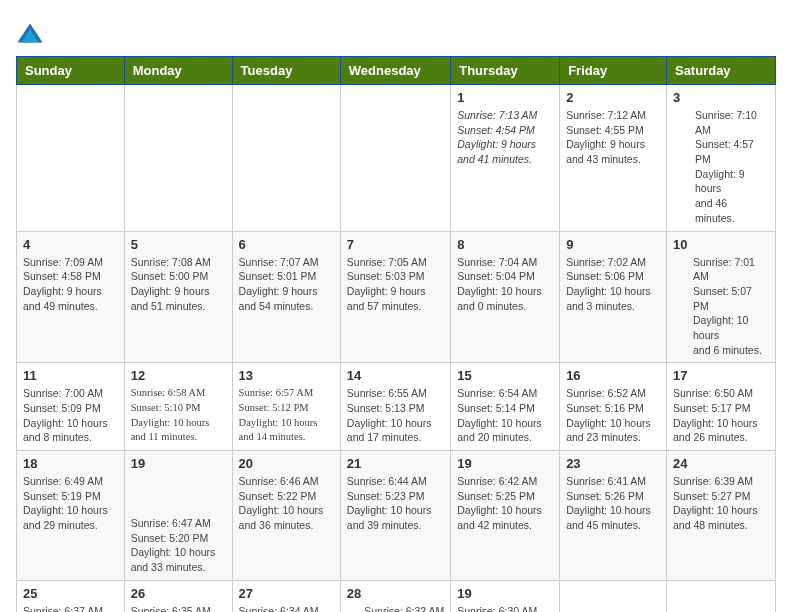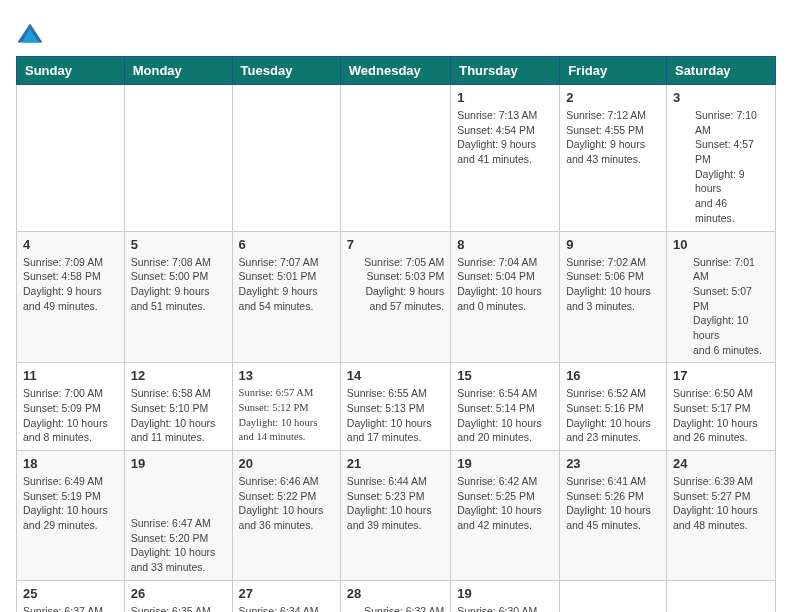--- a/index.html
+++ b/index.html
@@ -48,21 +48,21 @@
     .subtitle {
       font-size: 16px;
       color: #555;
       margin-top: 2px;
     }
     .calendar {
       width: 100%;
       border-collapse: collapse;
     }
     .calendar thead tr th {
-      background-color: #0f766e;
+      background-color: #4d7c0f;
       color: #fff;
       font-size: 13px;
       font-weight: bold;
       padding: 6px 8px;
       text-align: left;
       border: 1px solid #1a5090;
     }
     .calendar tbody tr td {
       border: 1px solid #ccc;
       vertical-align: top;
@@ -124,21 +124,21 @@
       </tr>
   </thead>
   <tbody id="calendar-body">
   <tr>
         <td class="empty-cell"></td>
         <td class="empty-cell"></td>
         <td class="empty-cell"></td>
         <td class="empty-cell"></td>
         <td>
           <div class="day-number">1</div>
-          <div class="day-info" style="white-space: pre-line;">Sunrise: 7:13 AM
+          <div class="day-info" style="white-space: pre-line; font-style: italic;">Sunrise: 7:13 AM
 Sunset: 4:54 PM
 Daylight: 9 hours
 and 41 minutes.</div>
         </td>
         <td>
           <div class="day-number">2</div>
           <div class="day-info" style="white-space: pre-line;">Sunrise: 7:12 AM
 Sunset: 4:55 PM
 Daylight: 9 hours
 and 43 minutes.</div>
@@ -168,21 +168,21 @@
         </td>
         <td>
           <div class="day-number">6</div>
           <div class="day-info" style="white-space: pre-line;">Sunrise: 7:07 AM
 Sunset: 5:01 PM
 Daylight: 9 hours
 and 54 minutes.</div>
         </td>
         <td>
           <div class="day-number">7</div>
-          <div class="day-info" style="white-space: pre-line; text-align: right;">Sunrise: 7:05 AM
+          <div class="day-info" style="white-space: pre-line;">Sunrise: 7:05 AM
 Sunset: 5:03 PM
 Daylight: 9 hours
 and 57 minutes.</div>
         </td>
         <td>
           <div class="day-number">8</div>
           <div class="day-info" style="white-space: pre-line;">Sunrise: 7:04 AM
 Sunset: 5:04 PM
 Daylight: 10 hours
 and 0 minutes.</div>
@@ -205,21 +205,21 @@
       <tr>
         <td>
           <div class="day-number">11</div>
           <div class="day-info" style="white-space: pre-line;">Sunrise: 7:00 AM
 Sunset: 5:09 PM
 Daylight: 10 hours
 and 8 minutes.</div>
         </td>
         <td>
           <div class="day-number">12</div>
-          <div class="day-info" style="white-space: pre-line;">Sunrise: 6:58 AM
+          <div class="day-info" style="white-space: pre-line; font-family: Liberation Serif, serif;">Sunrise: 6:58 AM
 Sunset: 5:10 PM
 Daylight: 10 hours
 and 11 minutes.</div>
         </td>
         <td>
           <div class="day-number">13</div>
           <div class="day-info" style="white-space: pre-line; font-family: Liberation Serif, serif;">Sunrise: 6:57 AM
 Sunset: 5:12 PM
 Daylight: 10 hours
 and 14 minutes.</div>

